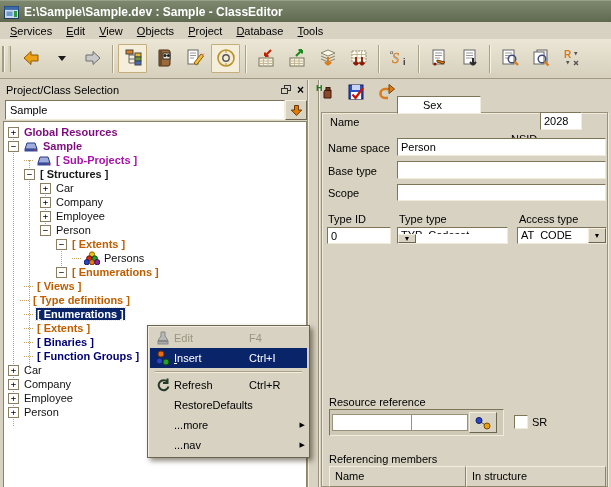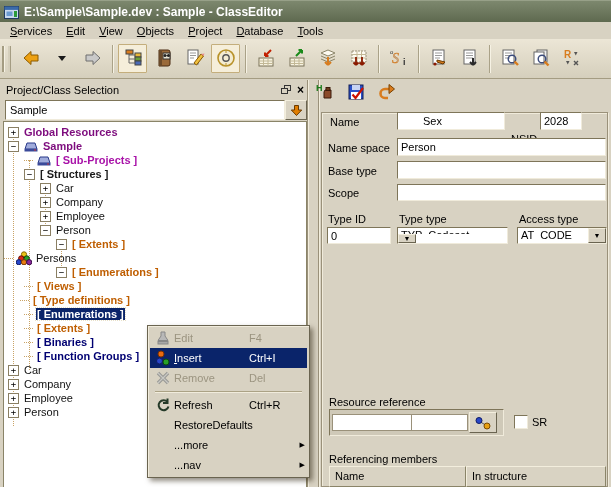--- a/index.html
+++ b/index.html
@@ -326,21 +326,21 @@
         <span class="tree-label t-plain">Employee</span>
       </div>
       <div class="tree-row" style="padding-left: 36px;">
         <span class="expander">−</span>
         <span class="tree-label t-plain">Person</span>
       </div>
       <div class="tree-row" style="padding-left: 52px;">
         <span class="expander">−</span>
         <span class="tree-label t-orange">[ Extents ]</span>
       </div>
-      <div class="tree-row" style="">
+      <div class="tree-row" style="padding-left: 68px;">
         <span class="stub"></span>
         <span class="tree-icon">
           <svg width="16" height="14" viewBox="0 0 16 14">
             <circle cx="8" cy="3.4" r="2.6" fill="#e8c216" stroke="#8a6a00"></circle>
             <circle cx="5.2" cy="7.4" r="2.6" fill="#d82816" stroke="#6a1000"></circle>
             <circle cx="10.8" cy="7.4" r="2.6" fill="#28a028" stroke="#0c4a0c"></circle>
             <circle cx="2.8" cy="11.2" r="2.6" fill="#2846c8" stroke="#101c66"></circle>
             <circle cx="8" cy="11.2" r="2.6" fill="#e87c10" stroke="#7a3a00"></circle>
             <circle cx="13.2" cy="11.2" r="2.6" fill="#8a2a9a" stroke="#3a0a4a"></circle>
           </svg>
@@ -415,21 +415,21 @@
         <span><svg width="20" height="20" viewBox="0 0 20 20">
             <path d="M16 7 H8 A4.5 4.5 0 0 0 8 16 H11" stroke="#d87c1e" stroke-width="2.6" fill="none"></path>
             <path d="M12 2.5 L17.5 7 L12 11.5 Z" fill="#d87c1e" stroke="#7a4200"></path>
           </svg></span>
       </div>
     </div>
 
   <div class="groupbox"></div>
 
   <span class="lbl" style="left:330px;top:116px;">Name</span>
-  <input class="input" style="left: 397px; top: 112px; width: 108px; height: 18px; padding-left: 25px;" value="Sex">
+  <input class="input" style="left: 397px; top: 96px; width: 84px; height: 18px; padding-left: 25px;" value="Sex">
   <span class="lbl" style="left:511px;top:133px;">NSID</span>
   <input class="input" style="left: 540px; top: 112px; width: 42px; height: 18px;" value="2028">
 
   <span class="lbl" style="left:328px;top:142px;">Name space</span>
   <input class="input" style="left: 397px; top: 138px; width: 209px; height: 18px;" value="Person">
 
   <span class="lbl" style="left:328px;top:165px;">Base type</span>
   <input class="input" style="left: 397px; top: 161px; width: 209px; height: 18px;" value="">
 
   <span class="lbl" style="left:328px;top:187px;">Scope</span>
@@ -492,31 +492,20 @@
           <svg width="16" height="16" viewBox="0 0 16 16">
             <circle cx="6" cy="4" r="3" fill="#e86a10" stroke="#7a3000"></circle>
             <circle cx="4.5" cy="11" r="3" fill="#2846c8" stroke="#101c66"></circle>
             <circle cx="11" cy="12" r="3" fill="#28a028" stroke="#0c4a0c"></circle>
           </svg>
         </span>
         <span class="menu-label"><u>I</u>nsert</span>
         <span class="menu-shortcut">Ctrl+I</span>
         <span class="menu-sub"></span>
       </div>
-      <div class="menu-row disabled">
-        <span class="menu-ico">
-          <svg width="16" height="16" viewBox="0 0 16 16">
-            <path d="M3 3 L13 13 M13 3 L3 13" stroke="#9a9a96" stroke-width="3.4"></path>
-            <path d="M3 3 L13 13 M13 3 L3 13" stroke="#c8c8c4" stroke-width="1.2"></path>
-          </svg>
-        </span>
-        <span class="menu-label">Remove</span>
-        <span class="menu-shortcut">Del</span>
-        <span class="menu-sub"></span>
-      </div>
       <div class="menu-sep"></div>
       <div class="menu-row">
         <span class="menu-ico">
           <svg width="16" height="16" viewBox="0 0 16 16">
             <path d="M12.5 5 A5 5 0 1 0 13.5 9.5" fill="none" stroke="#253a28" stroke-width="2"></path>
             <path d="M12.5 1.5 v4.5 h-4.5" fill="none" stroke="#253a28" stroke-width="2"></path>
           </svg>
         </span>
         <span class="menu-label">Refresh</span>
         <span class="menu-shortcut">Ctrl+R</span>

